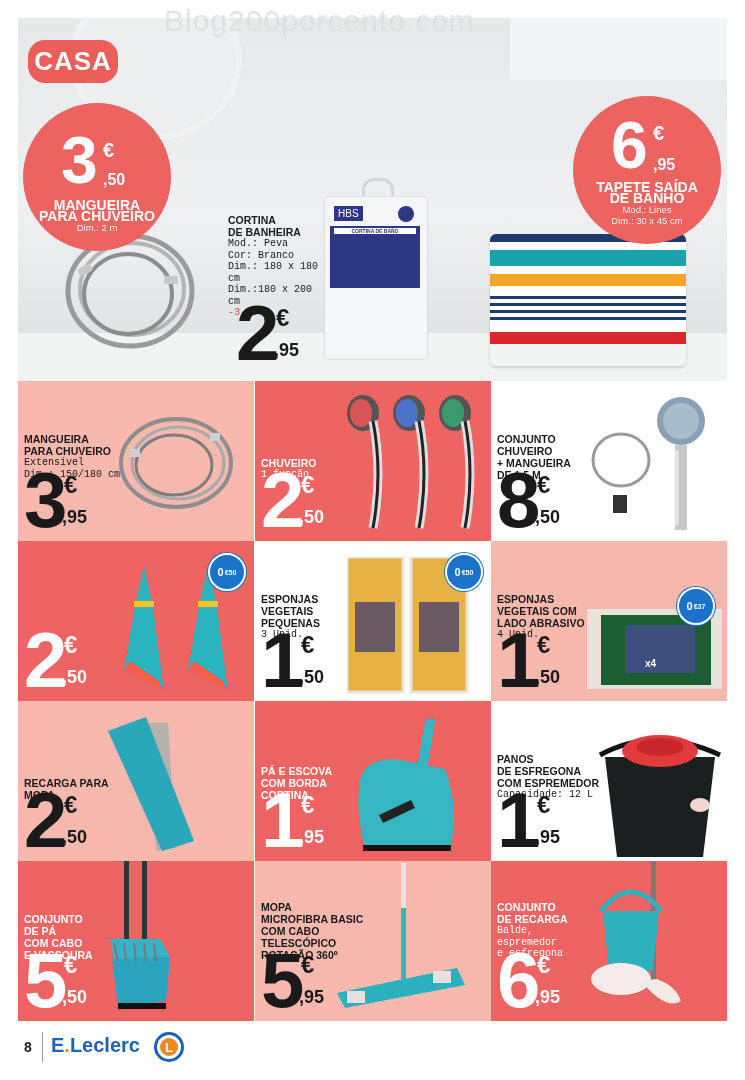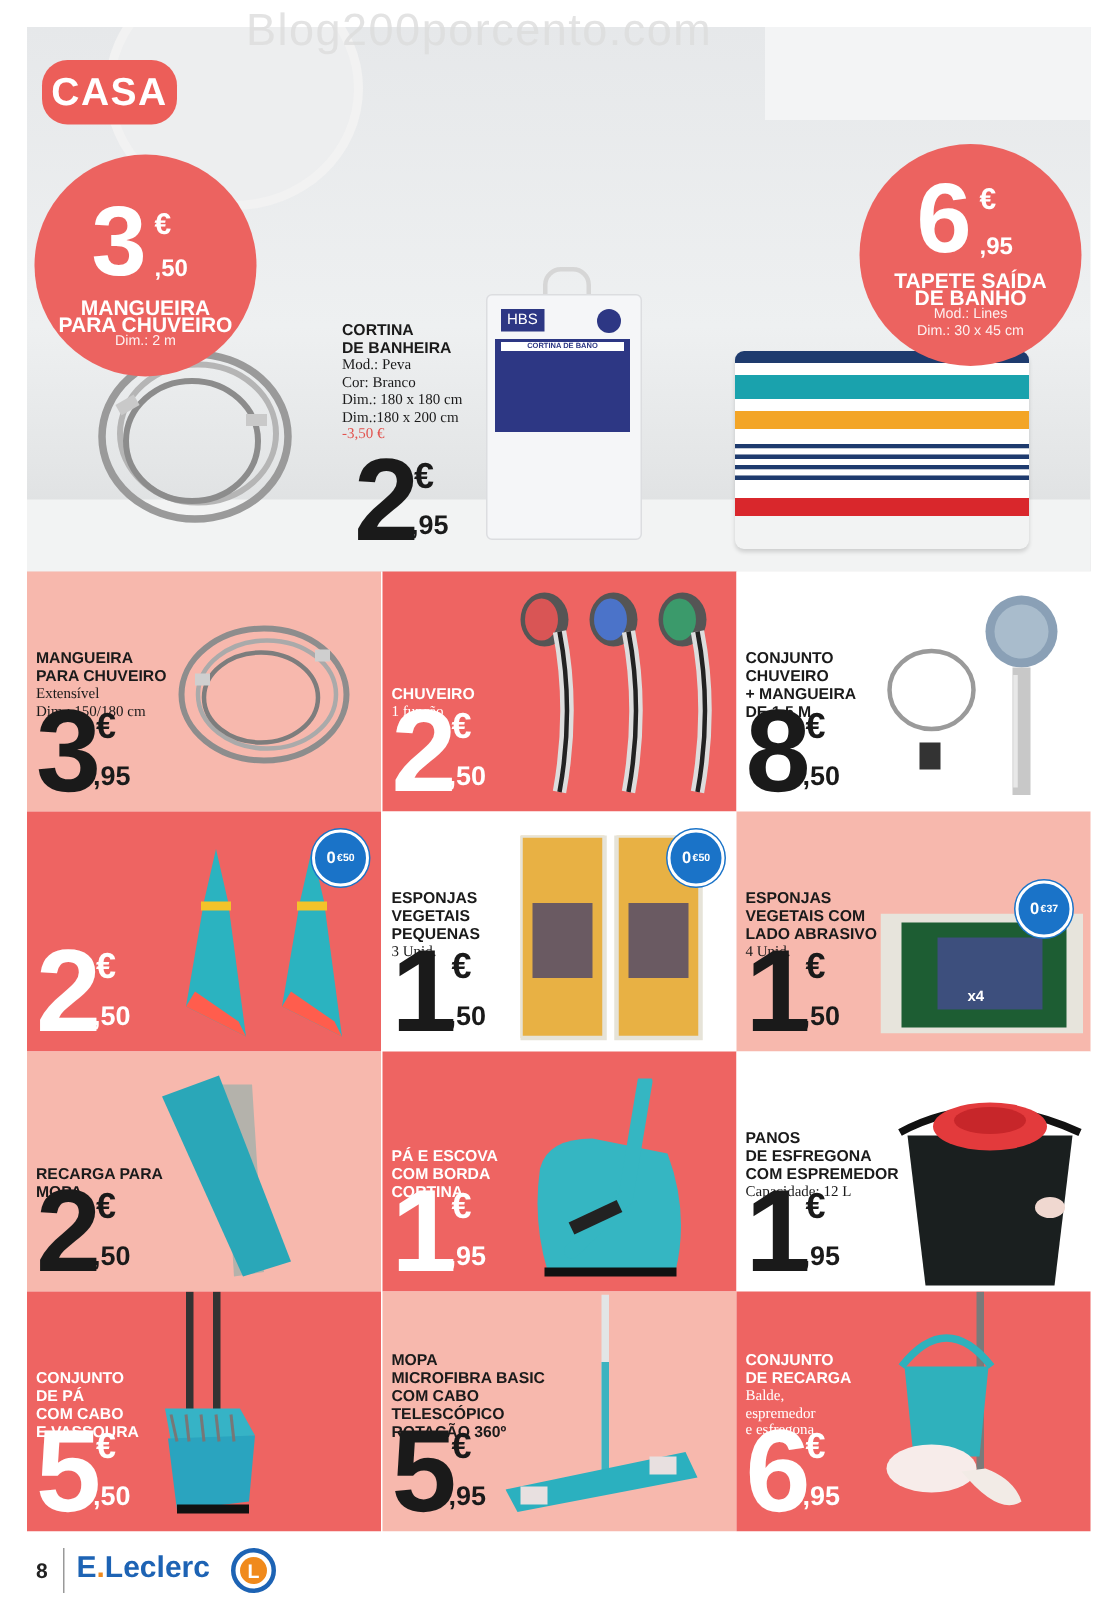--- a/index.html
+++ b/index.html
@@ -18,21 +18,21 @@
   .circle .lbl{font-family:"Liberation Sans",sans-serif;font-weight:bold;font-size:14px;line-height:11px;}
   .circle .sub{font-family:"Liberation Sans",sans-serif;font-size:9.5px;line-height:11px;opacity:.9;}
   .big-int{font-family:"Liberation Sans",sans-serif;font-weight:bold;line-height:1;position:absolute;}
   .big-cur{font-family:"Liberation Sans",sans-serif;font-weight:bold;position:absolute;}
   .big-cents{font-family:"Liberation Sans",sans-serif;font-weight:bold;position:absolute;}
   .cell{position:absolute;width:236px;height:160px;overflow:hidden;}
   .c-light{background:#f7b8ad;}
   .c-dark{background:#ee6462;}
   .c-white{background:#ffffff;}
   .ptitle{position:absolute;left:6px;font-family:"Liberation Sans",sans-serif;font-weight:bold;font-size:10.5px;line-height:12px;}
-  .pdesc{font-family:Liberation Serif, serif;font-weight:normal;font-size:10px;line-height:11.5px;}
+  .pdesc{font-family:Liberation Mono, monospace;font-weight:normal;font-size:10px;line-height:11.5px;}
   .dark-text{color:#1a1a1a;}
   .white-text{color:#ffffff;}
   .price{position:absolute;left:6px;width:110px;height:66px;}
   .price .i{position:absolute;left:0;top:-8px;font-family:"Liberation Sans",sans-serif;font-weight:bold;font-size:78px;line-height:1;letter-spacing:-2px;}
   .price .e{position:absolute;left:40px;top:2px;font-family:"Liberation Sans",sans-serif;font-weight:bold;font-size:24px;}
   .price .d{position:absolute;left:38px;top:38px;font-family:"Liberation Sans",sans-serif;font-weight:bold;font-size:18px;}
   .unit-badge{position:absolute;width:34px;height:34px;border-radius:50%;background:#1a73c8;border:2px solid #fff;color:#fff;
     font-family:"Liberation Sans",sans-serif;font-weight:bold;font-size:11px;display:flex;align-items:center;justify-content:center;box-shadow:0 0 0 1px #1a73c8;}
   .unit-badge small{font-size:7px;margin-left:1px;}
   .footer{position:absolute;left:0;top:1021px;width:745px;height:59px;background:#fff;}

